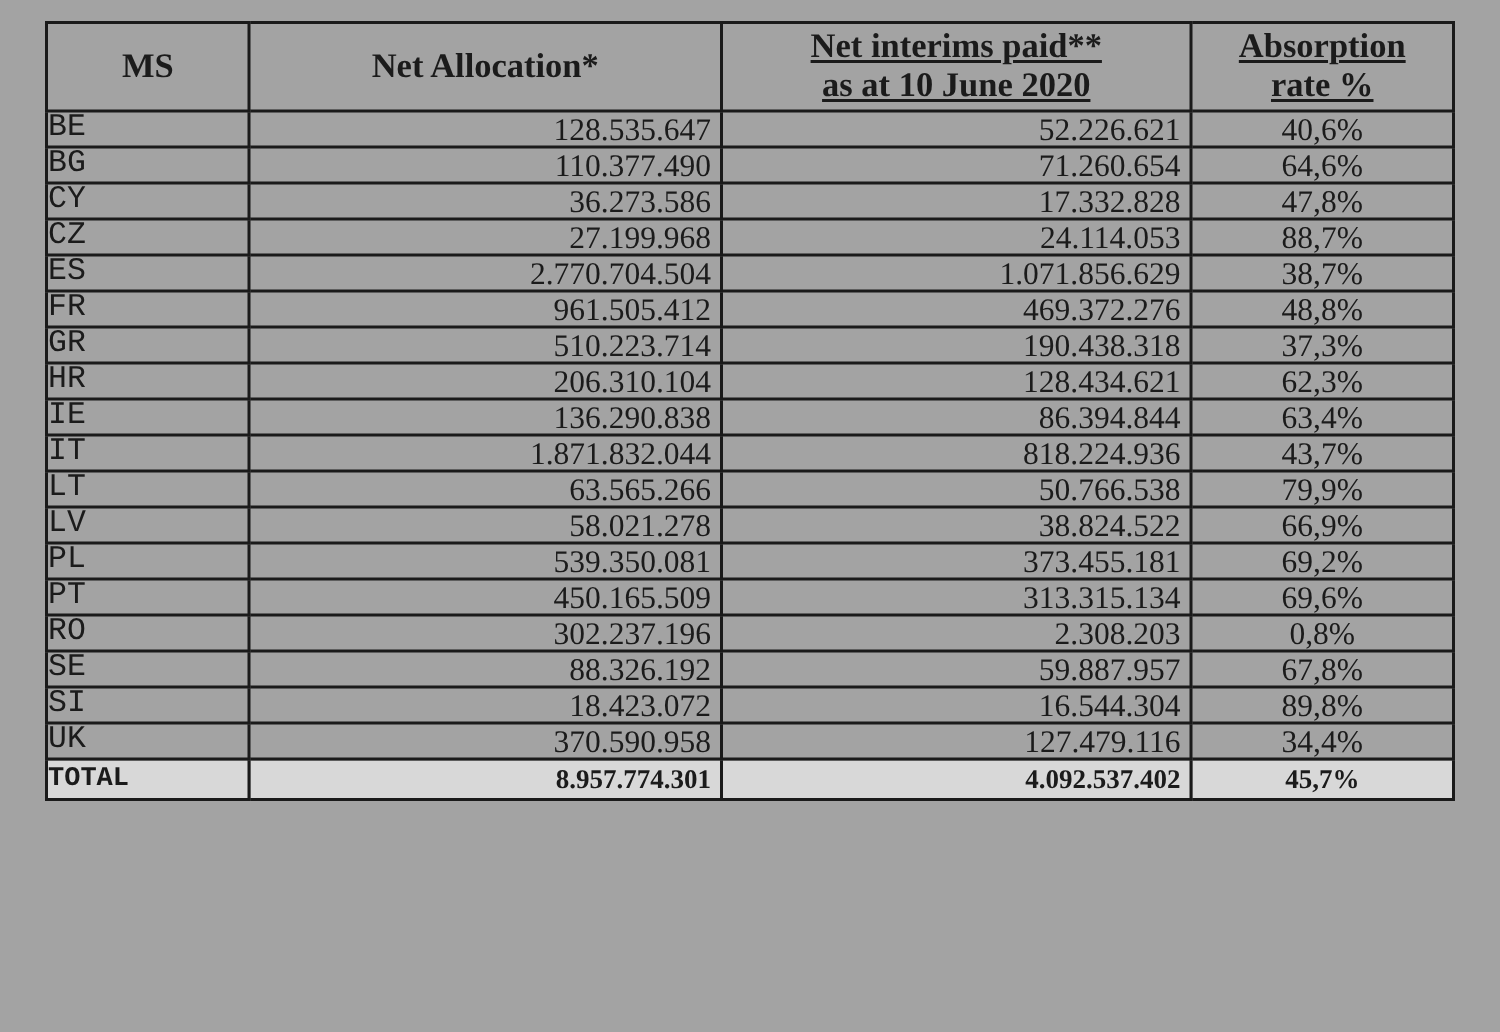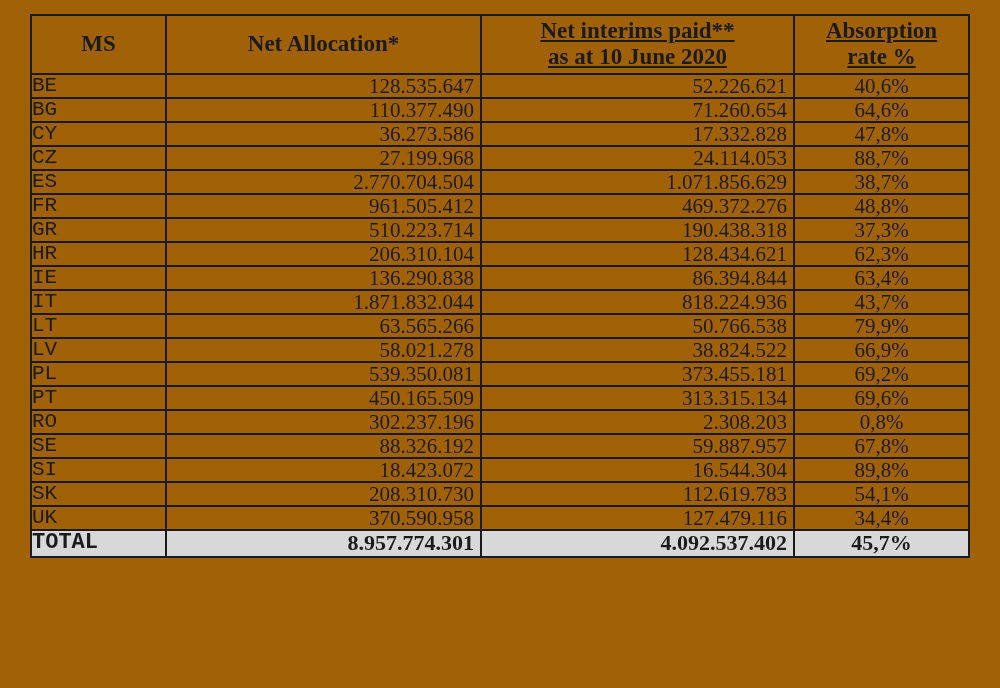--- a/index.html
+++ b/index.html
@@ -11,21 +11,21 @@
     width: 1000px;
     height: 688px;
     font-family: "Liberation Serif", serif;
     color: #1b1b1b;
     overflow: hidden;
   }
   .page {
     position: relative;
     width: 1000px;
     height: 688px;
-    background: #a16207;
+    background: #a3a3a3;
   }
   table.alloc-table {
     position: absolute;
     left: 30px;
     top: 14px;
     width: 938px;
     border-collapse: collapse;
     table-layout: fixed;
   }
   .alloc-table th,
@@ -51,21 +51,21 @@
     line-height: 22px;
     vertical-align: middle;
   }
   td.cell-ms { text-align: left; font-family: Liberation Mono, monospace; }
   td.num { text-align: right; padding-right: 6px; }
   td.rate { text-align: center; }
   tr.total-row td {
     font-weight: bold;
     background: #d8d8d8;
     height: 25px;
-    font-size: 22px;
+    font-size: 18px;
     margin-top: 20px;
   }
   .footnotes {
     position: absolute;
     left: 32px;
     top: 626px;
     font-size: 23px;
     line-height: 29px;
     color: #161616;
   }
@@ -194,26 +194,20 @@
           <td class="num">59.887.957</td>
           <td class="rate">67,8%</td>
         </tr>
         <tr>
           <td class="cell-ms">SI</td>
           <td class="num">18.423.072</td>
           <td class="num">16.544.304</td>
           <td class="rate">89,8%</td>
         </tr>
         <tr>
-          <td class="cell-ms">SK</td>
-          <td class="num">208.310.730</td>
-          <td class="num">112.619.783</td>
-          <td class="rate">54,1%</td>
-        </tr>
-        <tr>
           <td class="cell-ms">UK</td>
           <td class="num">370.590.958</td>
           <td class="num">127.479.116</td>
           <td class="rate">34,4%</td>
         </tr>
       </tbody>
     <tbody>
       <tr class="total-row">
         <td class="cell-ms">TOTAL</td>
         <td class="num">8.957.774.301</td>

